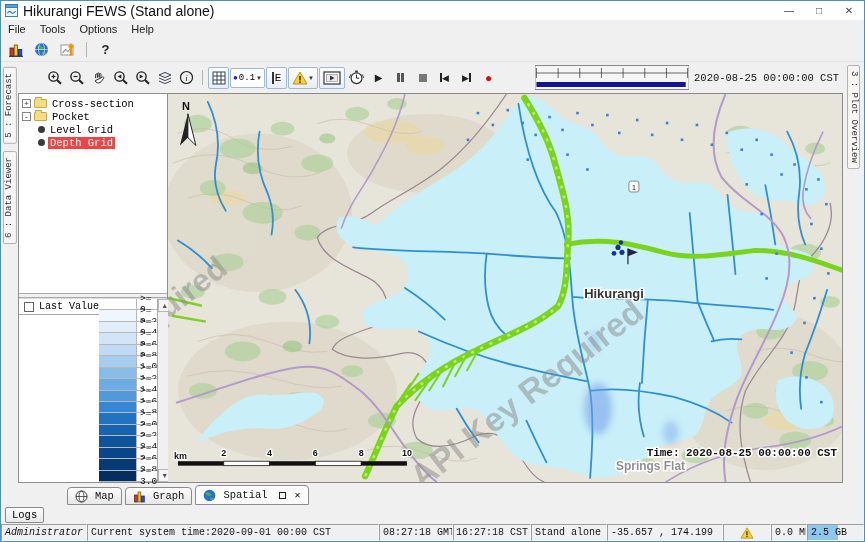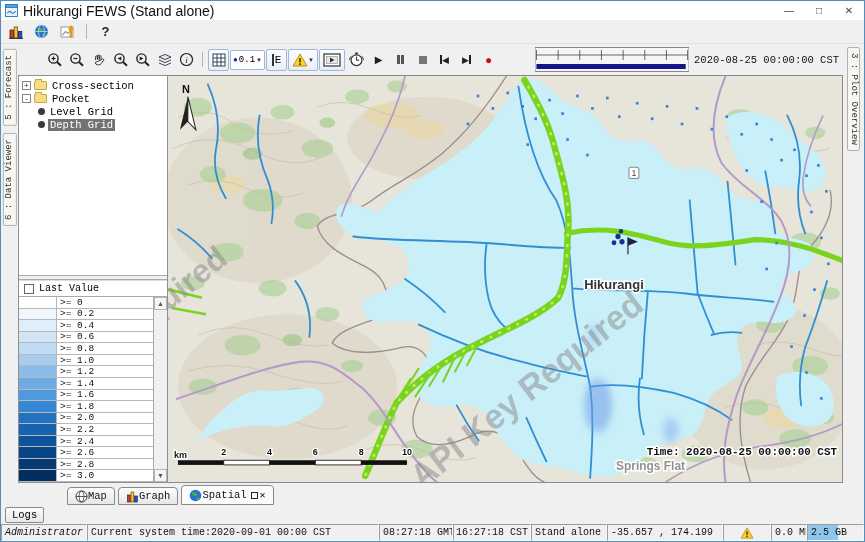--- a/index.html
+++ b/index.html
@@ -49,38 +49,38 @@
   
   .body-row{flex:1;display:flex;min-height:0;}
   .left-panel{width:150px;flex:0 0 auto;display:flex;flex-direction:column;border:1px solid #8f8f8f;background:#fff;}
   .tree{height:200px;flex:0 0 auto;overflow:hidden;padding:3px 1px;font-family:"Liberation Mono",monospace;font-size:10.5px;border-bottom:1px solid #aaa;}
   .tree-row{display:flex;align-items:center;height:13px;gap:3px;white-space:nowrap;}
   .expander{width:9px;height:9px;border:1px solid #848484;background:#fff;font-size:8px;line-height:7px;text-align:center;flex:0 0 auto;color:#333;}
   .folder{width:13px;height:9px;background:#f6dd85;border:1px solid #c8a845;border-radius:1px;position:relative;flex:0 0 auto;}
   .folder:before{content:"";position:absolute;top:-3px;left:0;width:5px;height:2px;background:#f6dd85;border:1px solid #c8a845;border-bottom:none;}
   .bullet{width:7px;height:7px;border-radius:50%;background:#3a3a3a;flex:0 0 auto;}
   .tree-label{padding:0 2px;}
-  .tree-label.sel{background:#737373;color:#fff;}
+  .tree-label.sel{background:#ef4444;color:#fff;}
   .panel-gap{height:4px;background:#f0f0f0;border-bottom:1px solid #aaa;flex:0 0 auto;}
-  .legend{flex:1;display:flex;flex-direction:column;min-height:0;border-top:1px solid #ddd;}
+  .legend{flex:1;display:flex;flex-direction:row;min-height:0;border-top:1px solid #ddd;}
   .legend-header{height:16px;display:flex;align-items:center;gap:5px;padding-left:5px;font-family:"Liberation Mono",monospace;font-size:10px;border-bottom:1px solid #aaa;flex:0 0 auto;}
   .checkbox{width:10px;height:10px;border:1px solid #666;background:#fff;flex:0 0 auto;}
   .legend-body{flex:1;display:flex;min-height:0;}
   .legend-rows{flex:1;display:flex;flex-direction:column;min-width:0;}
   .legend-row{flex:1;display:flex;border-bottom:1px solid #b8b8b8;min-height:0;}
   .legend-swatch{width:38px;flex:0 0 auto;border-right:1px solid #b8b8b8;}
   .legend-label{flex:1;background:#fff;font-family:"Liberation Mono",monospace;font-size:9.5px;display:flex;align-items:center;padding-left:3px;color:#111;}
   .legend-scroll{width:14px;flex:0 0 auto;background:#f0f0f0;border-left:1px solid #aaa;display:flex;flex-direction:column;justify-content:space-between;align-items:center;}
   .scroll-btn{width:13px;height:13px;border:1px solid #b5b5b5;background:#f5f5f5;font-size:7px;display:flex;align-items:center;justify-content:center;color:#555;}
   
   .map-wrap{flex:1;position:relative;border:1px solid #8a8a8a;border-left:none;min-width:0;background:#e7e4d9;}
   .map-svg{width:100%;height:100%;display:block;}
   
   .bottom-tabs{height:22px;display:flex;align-items:flex-end;gap:3px;padding-left:66px;flex:0 0 auto;}
-  .btab{display:flex;align-items:center;gap:0;border:1px solid #8a8a8a;border-radius:4px 4px 0 0;
+  .btab{display:flex;align-items:center;gap:7px;border:1px solid #8a8a8a;border-radius:4px 4px 0 0;
     padding:1px 7px;height:18px;font-size:10.5px;font-family:"Liberation Mono",monospace;
     background:linear-gradient(#fdfdfd,#e7e7e7);color:#111;}
   .btab.active{background:#fbfbfb;height:20px;}
   .btab .maxi{width:7px;height:7px;border:1px solid #222;margin-left:4px;}
   .btab .closex{font-weight:bold;font-size:10px;margin-left:2px;color:#111;}
   .logs-row{height:19px;display:flex;align-items:center;padding-left:4px;flex:0 0 auto;}
   .logs-btn{border:1px solid #8a8a8a;border-radius:2px;background:linear-gradient(#fdfdfd,#e7e7e7);
     font-size:10.5px;font-family:"Liberation Mono",monospace;height:16px;padding:0 6px;display:flex;align-items:center;}
   
   .statusbar{height:17px;display:flex;font-family:"Liberation Mono",monospace;font-size:10px;color:#111;
@@ -103,20 +103,26 @@
       <path d="M2.5,10 q2,-3.5 4,-1 t5,-1.5" fill="none" stroke="#2a7ab8" stroke-width="1.2"></path>
     </svg>
     <span class="title-text">Hikurangi FEWS  (Stand alone)</span>
     <div class="win-controls">
       <div class="win-btn">—</div>
       <div class="win-btn">□</div>
       <div class="win-btn">✕</div>
     </div>
   </div>
 
+  <div class="menubar" id="menubar">
+      <span class="menu-item">File</span>
+      <span class="menu-item">Tools</span>
+      <span class="menu-item">Options</span>
+      <span class="menu-item">Help</span>
+    </div>
 
   <div class="toolbar1">
     <div class="tb-btn">
       <svg width="16" height="16" viewBox="0 0 16 16">
         <rect x="2" y="6" width="3.4" height="8" fill="#c23b2e" stroke="#5a1a12" stroke-width="0.8"></rect>
         <rect x="6.2" y="3" width="3.4" height="11" fill="#f2c431" stroke="#6b5410" stroke-width="0.8"></rect>
         <rect x="10.4" y="7.5" width="3.4" height="6.5" fill="#2e4fc2" stroke="#14245c" stroke-width="0.8"></rect>
         <line x1="1" y1="14.4" x2="15" y2="14.4" stroke="#333" stroke-width="1"></line>
       </svg>
     </div>

